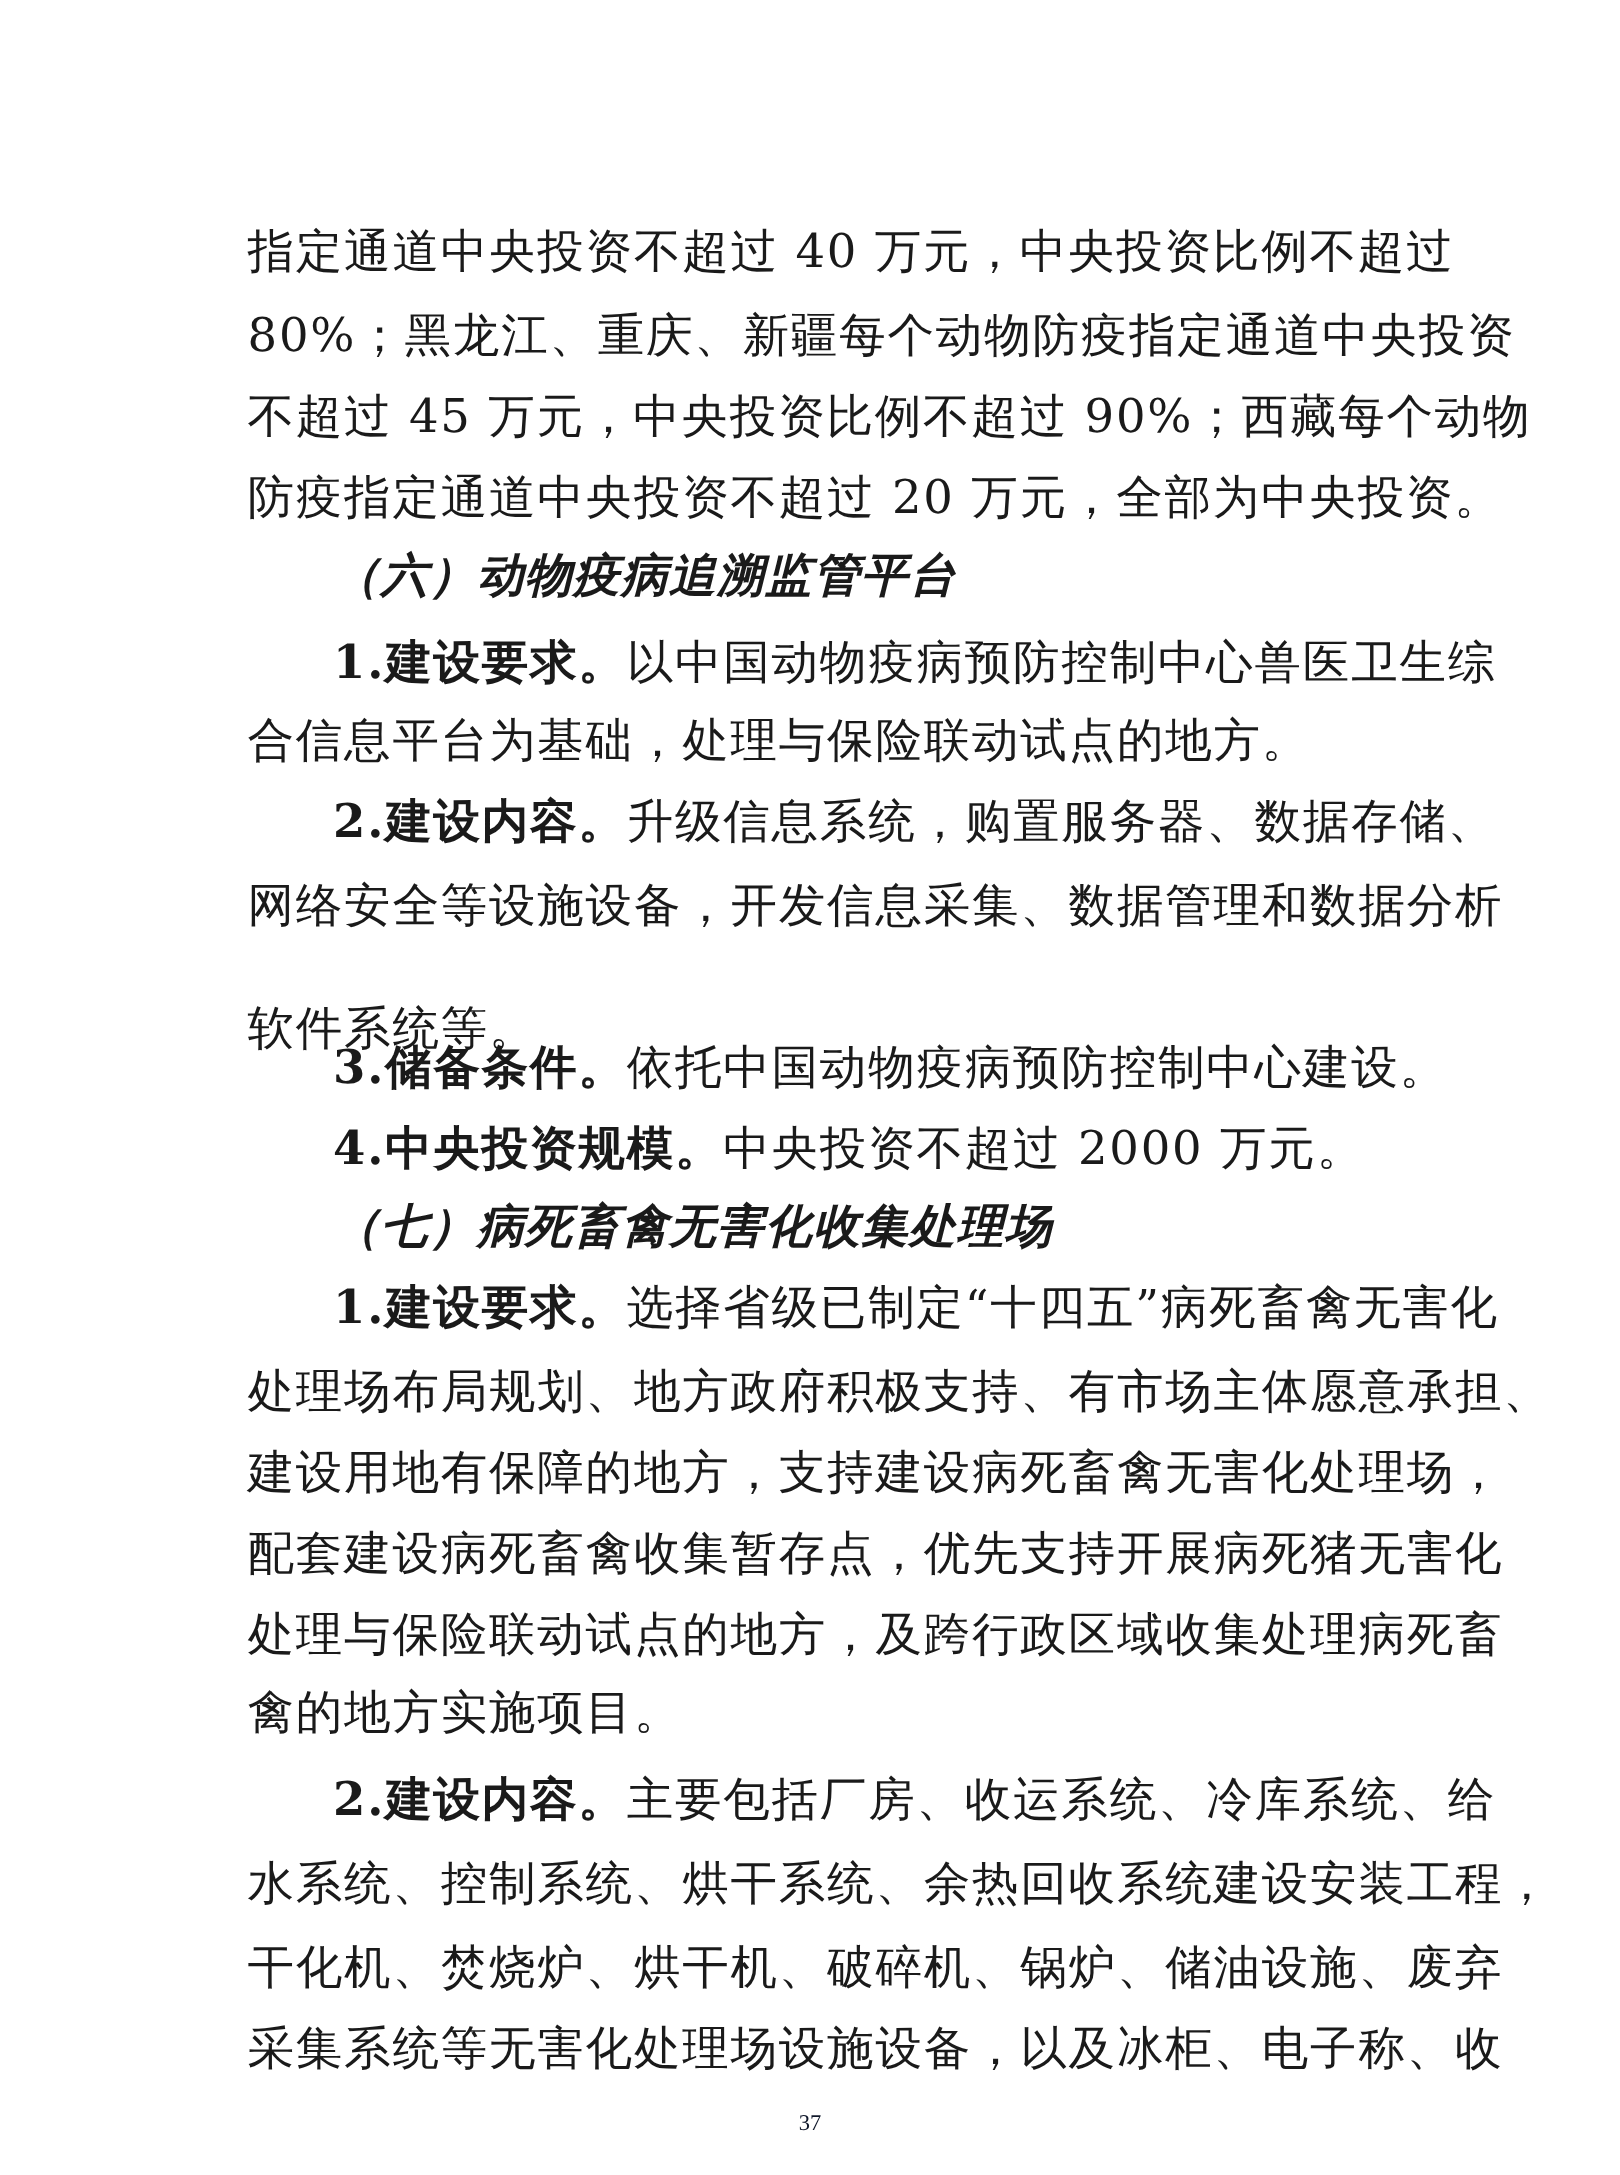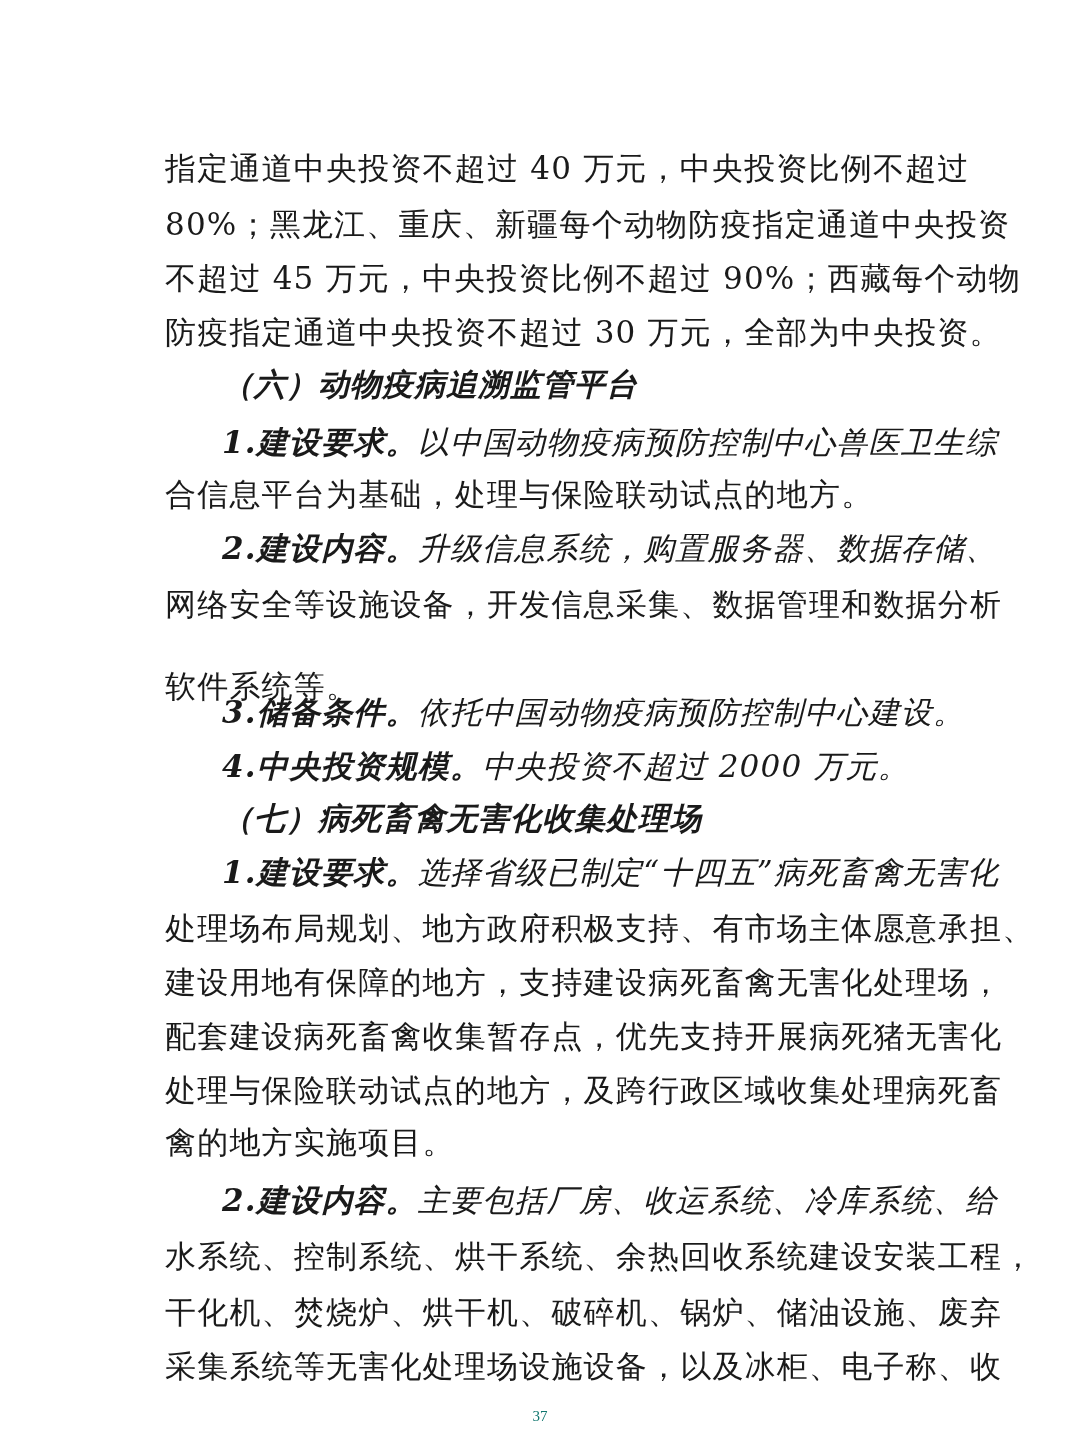--- a/index.html
+++ b/index.html
@@ -32,21 +32,20 @@
       letter-spacing: 1.2px;
       text-align: justify;
       text-align-last: justify;
     }
     .line.last {
       text-align-last: left;
     }
     .line.indent {
       left: 222px;
       width: 695px;
-      font-style: italic;
     }
     .heading {
       font-weight: bold;
       letter-spacing: 1px;
       font-style: italic;
     }
     .heading.h2 {
       left: 222px;
       text-align-last: left;
     }
@@ -55,32 +54,32 @@
       font-family: "DejaVu Serif", serif;
     }
     .page-number {
       position: absolute;
       left: 0;
       width: 1080px;
       top: 1408px;
       text-align: center;
       font-size: 15px;
       font-family: "Liberation Serif", serif;
-      color: #0f766e;
+      color: #0f172a;
     }
   </style>
 </head>
 <body>
 
 <div class="page">
 
   <div class="line" style="top:146px">指定通道中央投资不超过 40 万元，中央投资比例不超过</div>
   <div class="line" style="top:202px">80%；黑龙江、重庆、新疆每个动物防疫指定通道中央投资</div>
   <div class="line" style="top:256px">不超过 45 万元，中央投资比例不超过 90%；西藏每个动物</div>
-  <div class="line last" style="top:310px">防疫指定通道中央投资不超过 30 万元，全部为中央投资。</div>
+  <div class="line last" style="top:310px">防疫指定通道中央投资不超过 20 万元，全部为中央投资。</div>
 
   <div class="line heading h2" style="top:362px">（六）动物疫病追溯监管平台</div>
 
   <div class="line indent" style="top:420px">
     <b class="lead">1.建设要求。</b><span>以中国动物疫病预防控制中心兽医卫生综</span>
   </div>
   <div class="line last" style="top:472px">合信息平台为基础，处理与保险联动试点的地方。</div>
 
   <div class="line indent" style="top:526px">
     <b class="lead">2.建设内容。</b><span>升级信息系统，购置服务器、数据存储、</span>

